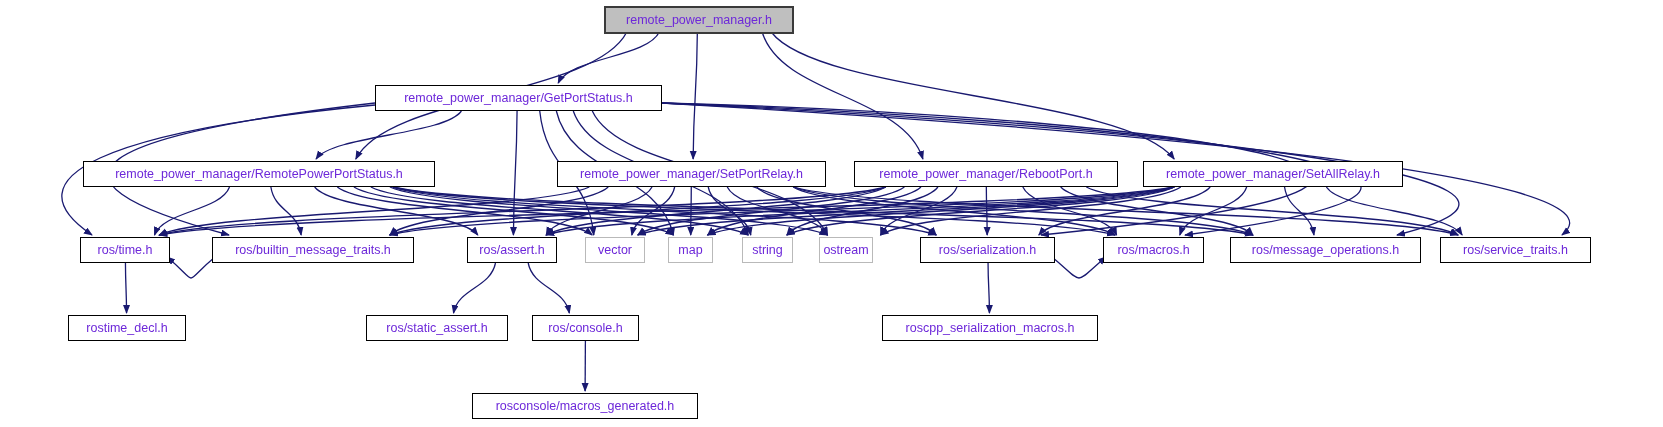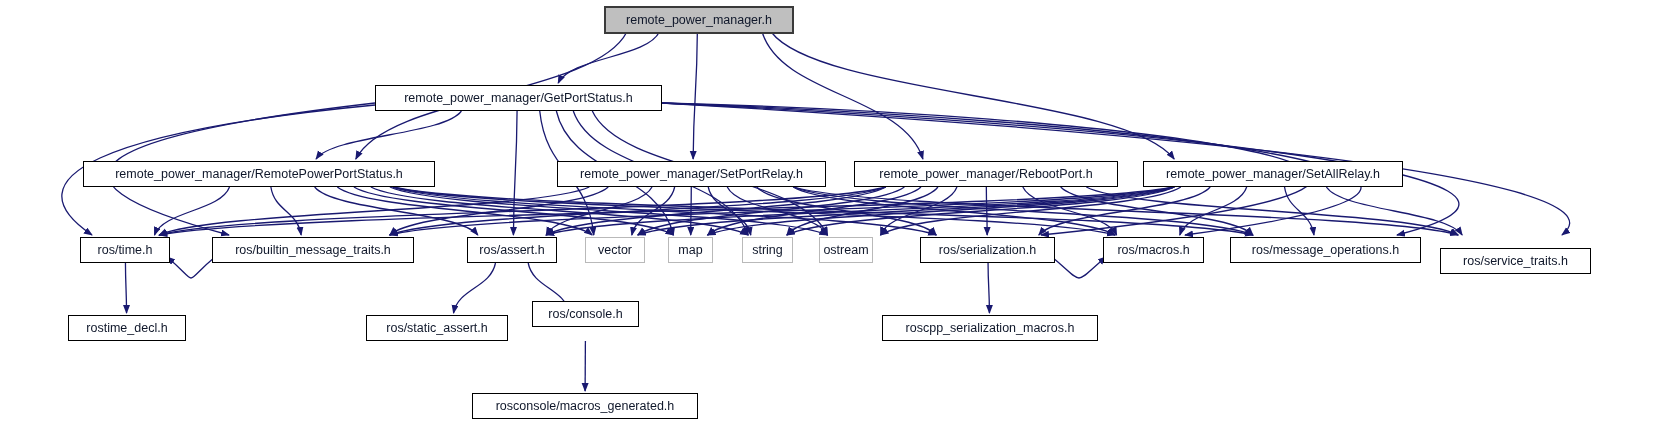--- a/index.html
+++ b/index.html
@@ -12,21 +12,21 @@
   }
   #edges-svg{position:absolute;left:0;top:0;width:1663px;height:427px;}
   .edge{fill:none;stroke:var(--edge,#191970);stroke-width:1.3px;}
   #nodes{position:absolute;left:0;top:0;width:100%;height:100%;}
   .node{
     position:absolute;
     box-sizing:border-box;
     background:#ffffff;
     border:1px solid #000000;
     display:flex;align-items:center;justify-content:center;
-    font-size:12.5px;line-height:1;color:#0f172a;
+    font-size:12.5px;line-height:1;color:#6d28d9;
     white-space:nowrap;
     padding:12px 3px;
   }
   .node.system{border-color:#b9b9b9;}
   .node.root{background:#bfbfbf;border:2px solid #3a3a3a;}
 </style>
 </head>
 <body>
 
 <div class="canvas">
@@ -114,20 +114,20 @@
       <div class="node project" style="left: 80px; top: 237px; width: 90px; height: 26px;">ros/time.h</div>
       <div class="node project" style="left: 212px; top: 237px; width: 202px; height: 26px;">ros/builtin_message_traits.h</div>
       <div class="node project" style="left: 467px; top: 237px; width: 90px; height: 26px;">ros/assert.h</div>
       <div class="node system" style="left: 585px; top: 237px; width: 60px; height: 26px; border-color: rgb(185, 185, 185);">vector</div>
       <div class="node system" style="left: 668px; top: 237px; width: 45px; height: 26px; border-color: rgb(185, 185, 185);">map</div>
       <div class="node system" style="left: 742px; top: 237px; width: 51px; height: 26px; border-color: rgb(185, 185, 185);">string</div>
       <div class="node system" style="left: 819px; top: 237px; width: 54px; height: 26px; border-color: rgb(185, 185, 185);">ostream</div>
       <div class="node project" style="left: 920px; top: 237px; width: 135px; height: 26px;">ros/serialization.h</div>
       <div class="node project" style="left: 1103px; top: 237px; width: 101px; height: 26px;">ros/macros.h</div>
       <div class="node project" style="left: 1230px; top: 237px; width: 191px; height: 26px;">ros/message_operations.h</div>
-      <div class="node project" style="left: 1440px; top: 248px; width: 151px; height: 16px;">ros/service_traits.h</div>
+      <div class="node project" style="left: 1440px; top: 237px; width: 151px; height: 16px;">ros/service_traits.h</div>
       <div class="node project" style="left: 68px; top: 315px; width: 118px; height: 26px;">rostime_decl.h</div>
       <div class="node project" style="left: 366px; top: 315px; width: 142px; height: 26px;">ros/static_assert.h</div>
-      <div class="node project" style="left: 532px; top: 301px; width: 107px; height: 26px;">ros/console.h</div>
+      <div class="node project" style="left: 532px; top: 315px; width: 107px; height: 26px;">ros/console.h</div>
       <div class="node project" style="left: 882px; top: 315px; width: 216px; height: 26px;">roscpp_serialization_macros.h</div>
       <div class="node project" style="left: 472px; top: 393px; width: 226px; height: 26px;">rosconsole/macros_generated.h</div>
     </div>
 </div>
 
 </body></html>

